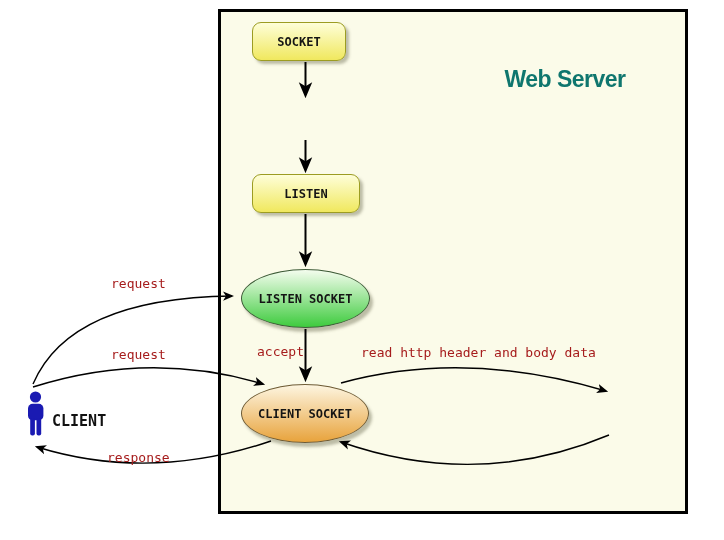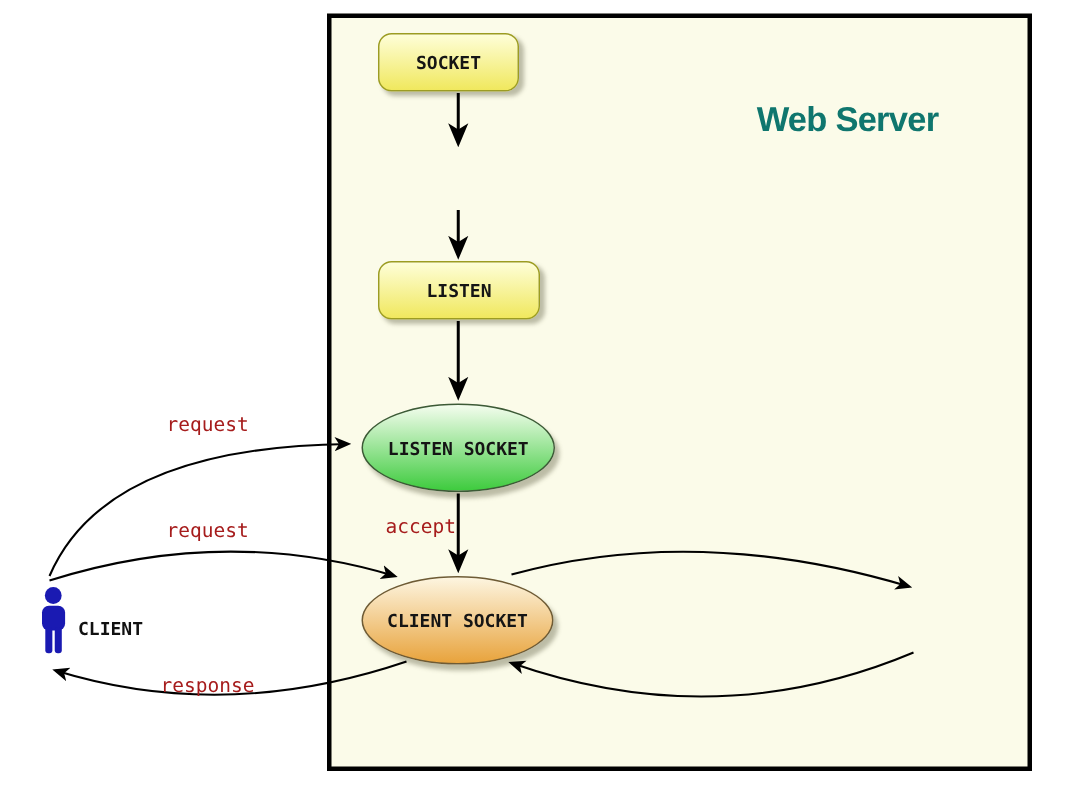--- a/index.html
+++ b/index.html
@@ -41,21 +41,21 @@
     background:linear-gradient(180deg, var(--client-fill-top,#fdf5e0) 0%, var(--client-fill-bottom,#e8a33c) 100%);
     border:1.5px solid var(--client-border,#6e5b35);
   }
 
   .edge-label {
     position:absolute; font-size:13px; white-space:nowrap;
     color:var(--edge-label-color,#a61c1c);
   }
   .actor-label {
     position:absolute; left:52px; top:412px;
-    font-weight:bold; font-size:12px; color:#111; white-space:nowrap;
+    font-weight:bold; font-size:15px; color:#111; white-space:nowrap;
   }
   svg.arrows { position:absolute; left:0; top:0; width:724px; height:540px; pointer-events:none; }
   .actor-figure { position:absolute; left:24px; top:391px; }
 </style>
 </head>
 <body>
 
 <div class="stage">
 
   <div class="server-box"></div>
@@ -102,14 +102,15 @@
       <path d="M271,441 Q150,482 37,447" stroke-width="1.4" marker-end="url(#ah)"></path>
       <path d="M341,383 Q465,349 606,391" stroke-width="1.4" marker-end="url(#ah)"></path>
       <path d="M609,435 Q478,490 341,442" stroke-width="1.4" marker-end="url(#ah)"></path>
     </g>
   </svg>
 
   <span class="edge-label" style="left:111px; top:276px;">request</span>
   <span class="edge-label" style="left:111px; top:347px;">request</span>
   <span class="edge-label" style="left:107px; top:450px;">response</span>
   <span class="edge-label" style="left:257px; top:344px;">accept</span>
+  <span class="edge-label" style="left:361px; top:345px;">read http header and body data</span>
 
 </div>
 
 </body></html>

